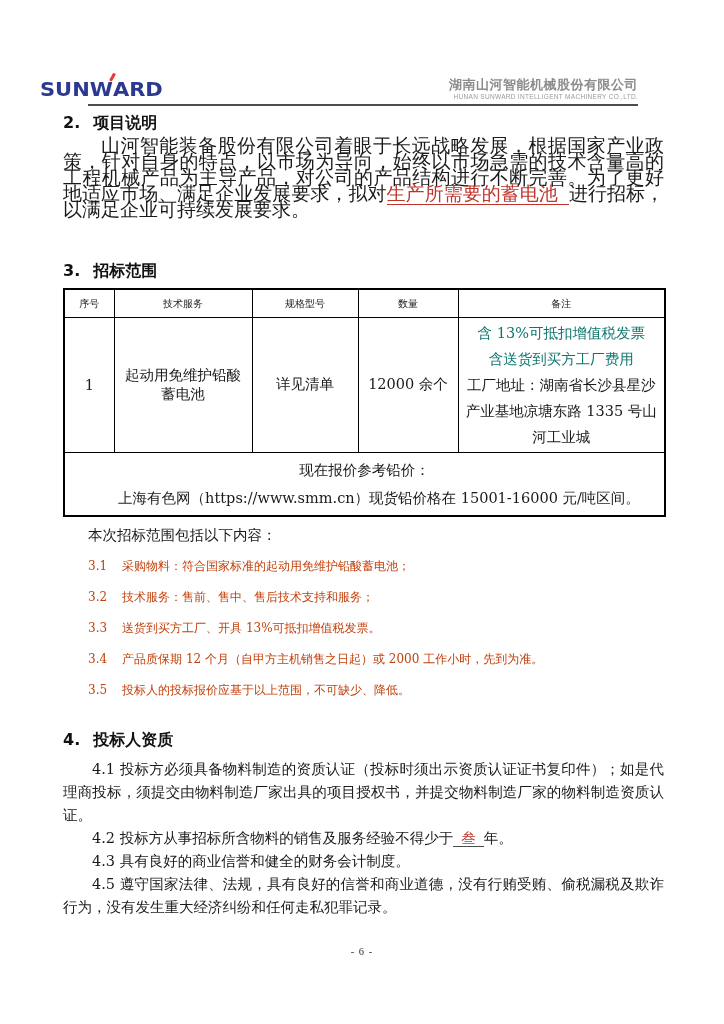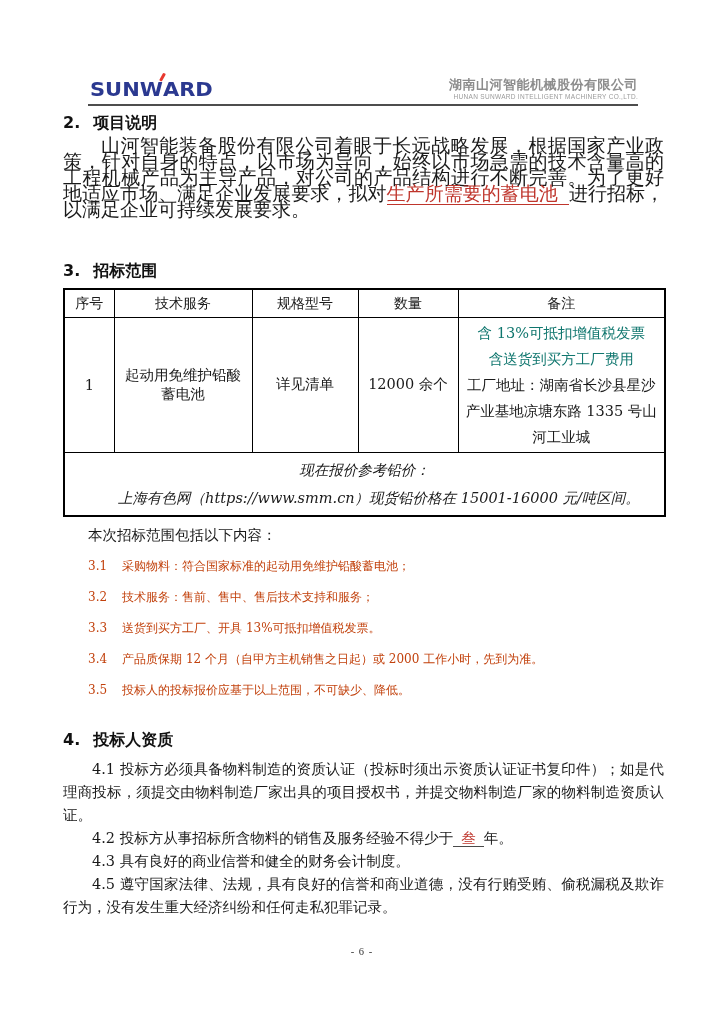--- a/index.html
+++ b/index.html
@@ -12,21 +12,21 @@
     background: #ffffff;
     color: #1a1a1a;
     font-family: "DejaVu Serif", "Liberation Serif", serif;
     overflow: hidden;
   }
   
   .header {
     display: flex;
     justify-content: space-between;
     align-items: flex-end;
-    padding: 44px 86px 4px 90px;
+    padding: 44px 86px 4px 40px;
     border-radius: 13px;
   }
   .logo {
     font-family: "DejaVu Sans", "Liberation Sans", sans-serif;
     font-weight: 800;
     font-size: 21px;
     letter-spacing: 0px;
     color: #2b3990;
     line-height: 1;
     transform: scaleY(0.95);
@@ -97,30 +97,29 @@
     border: 2px solid #000;
     font-size: 14.5px;
   }
   table.scope td, table.scope th {
     border: 1px solid #000;
     font-weight: normal;
     text-align: center;
     vertical-align: middle;
     padding: 2px 4px;
   }
-  tr.t-head td { height: 28px; font-size: 14px; }
+  tr.t-head td { height: 28px; font-size: 10px; }
   tr.t-row td { height: 130px; }
   td.remark-cell { line-height: 26px; padding: 2px 8px; }
   td.note-cell {
     height: 64px;
     text-align: left;
     line-height: 28px;
     padding: 3px 8px;
     vertical-align: top;
-    font-style: italic;
   }
   .note-l2 { text-indent: 2em; }
   
   .intro {
     font-size: 14.5px;
     margin: 9px 0 11px 0;
     padding-left: 25px;
   }
   .rlist { padding-left: 25px; }
   .rlist p {

